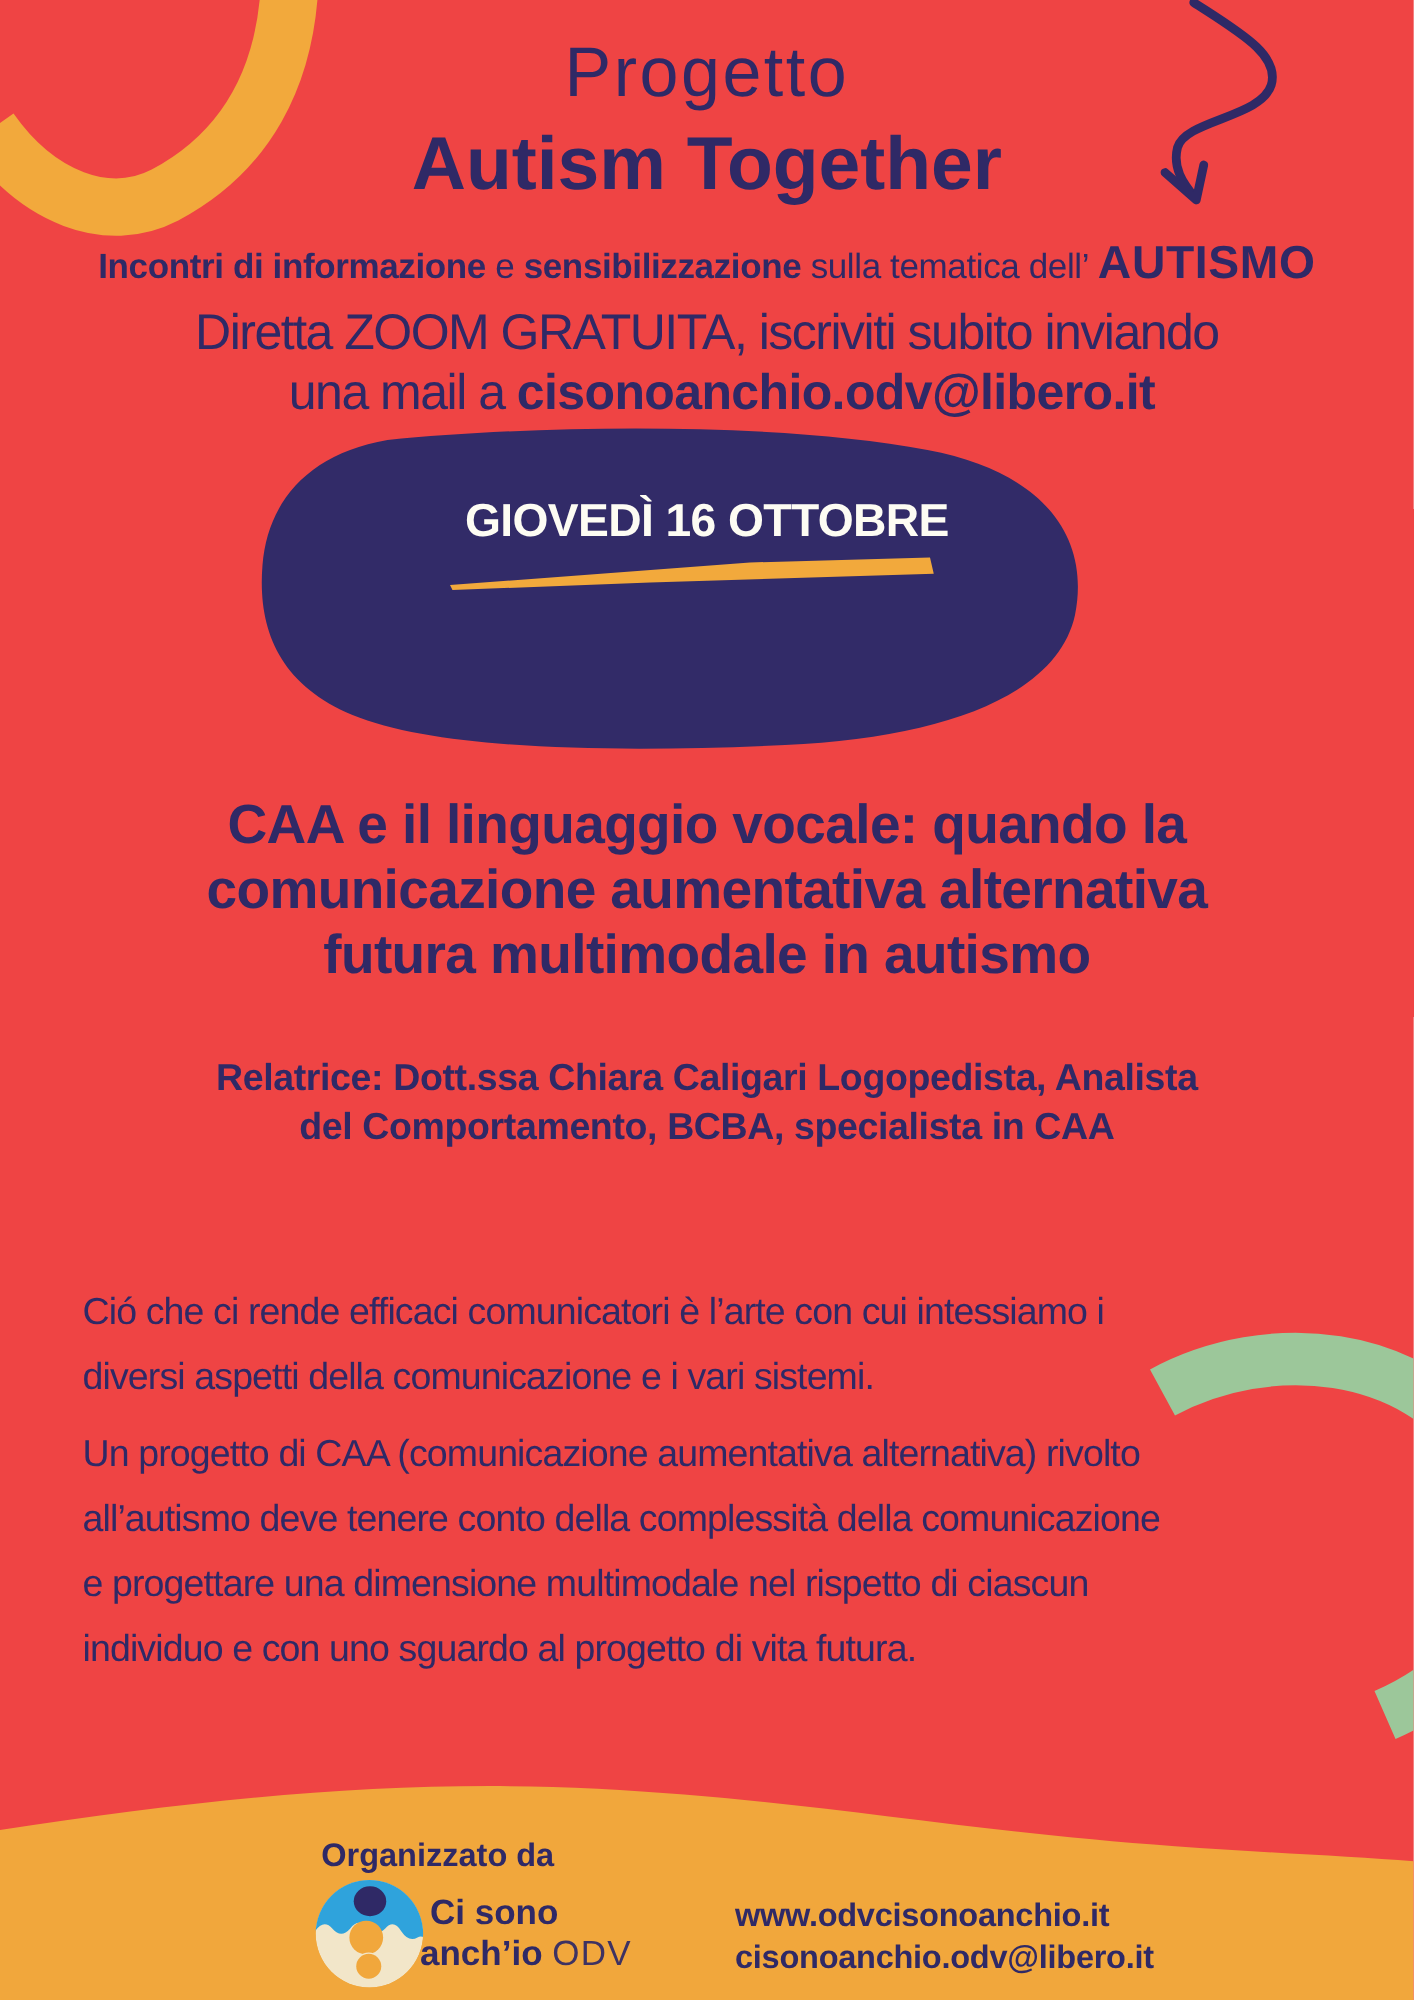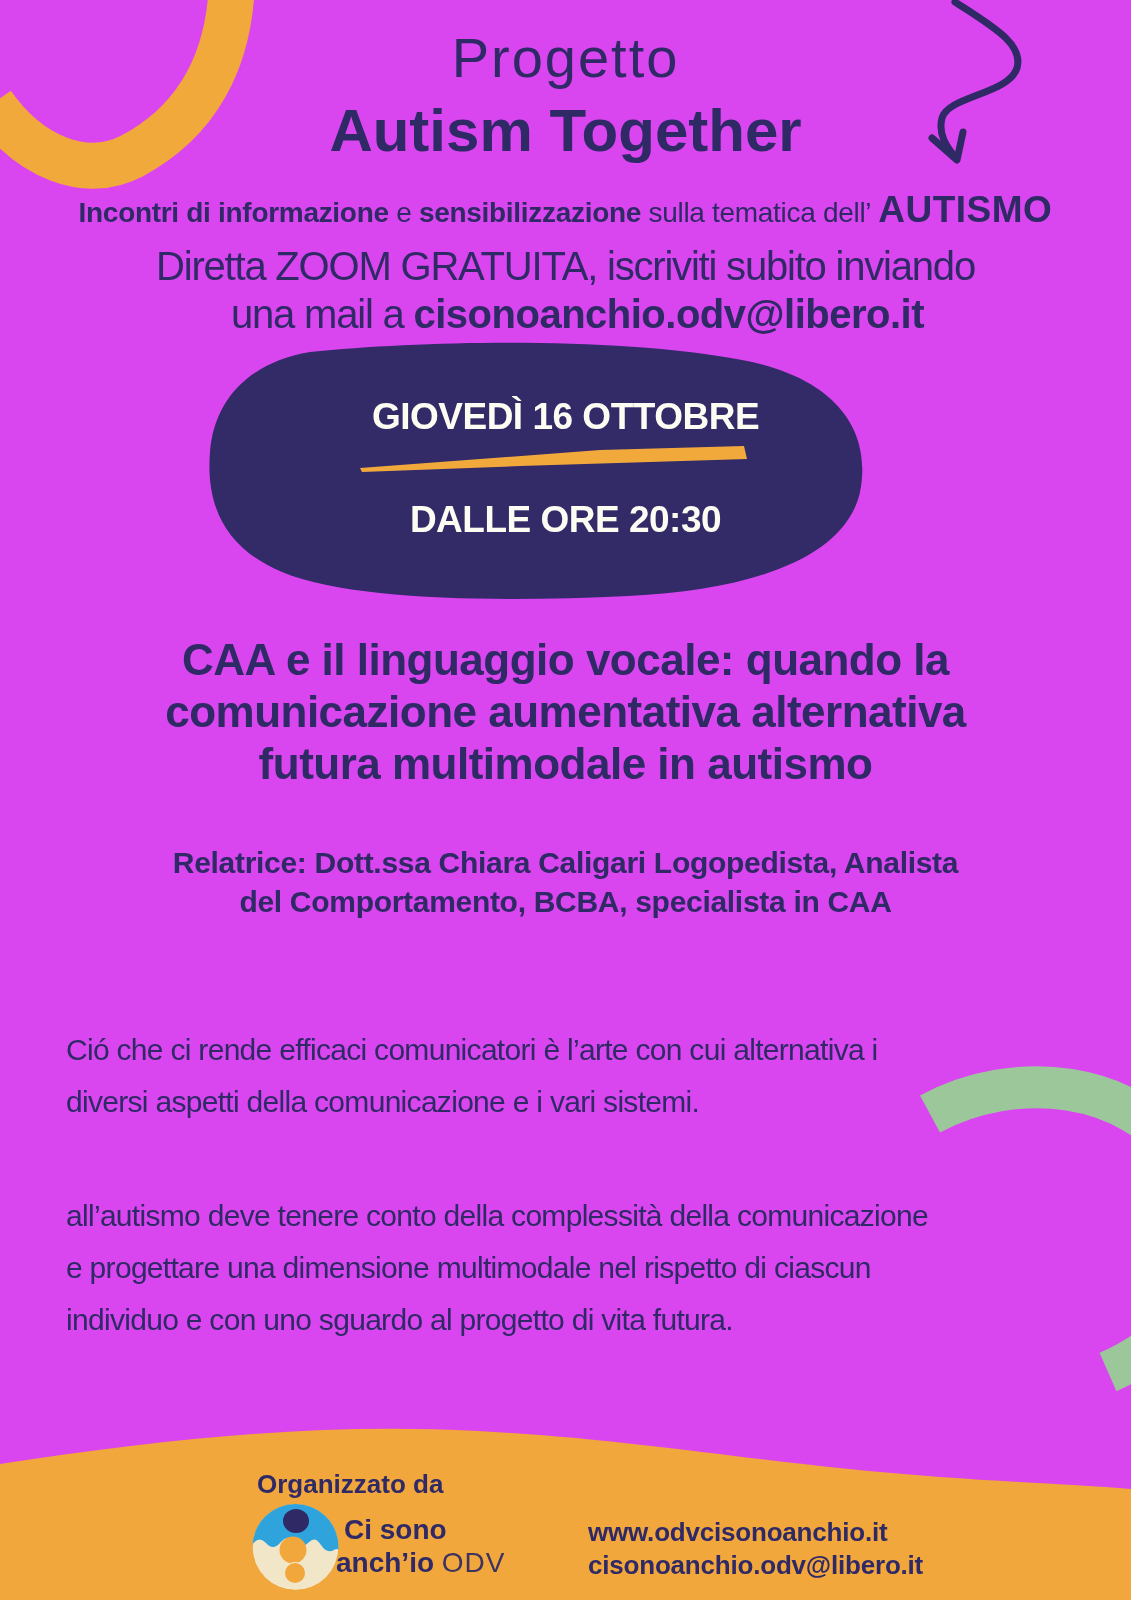--- a/index.html
+++ b/index.html
@@ -1,20 +1,20 @@
 <!DOCTYPE html>
 <html><head>
 <meta charset="utf-8">
 <title>Progetto Autism Together</title>
 <style>
   html,body { margin:0; padding:0; }
   .page {
     position:relative;
     width:1131px; height:1600px;
-    background:#d946ef;
+    background:#ef4444;
     overflow:hidden;
     font-family:"Liberation Sans", sans-serif;
     color:#2F2966;
   }
   .bg {
     position:absolute; left:0; top:0;
     width:1131px; height:1600px;
     pointer-events:none;
   }
   .abs { position:absolute; }
@@ -111,32 +111,32 @@
   <div class="abs center subtitle nowrap">
     <span class="b">Incontri di informazione</span><span> e </span><span class="b">sensibilizzazione</span><span> sulla tematica dell’</span><span class="caps">AUTISMO</span>
   </div>
 
   <div class="abs center zoomline zl1 nowrap">Diretta ZOOM GRATUITA, iscriviti subito inviando</div>
   <div class="abs center zoomline zl2 nowrap">
     <span>una mail a </span><span class="b">cisonoanchio.odv@libero.it</span>
   </div>
 
   <div class="abs center blob-line bl1 nowrap">GIOVEDÌ 16 OTTOBRE</div>
-  <div class="abs center blob-line bl2 nowrap">DALLE ORE 20:30</div>
 
   <div class="abs center headline hl0 nowrap">CAA e il linguaggio vocale: quando la</div>
   <div class="abs center headline hl1 nowrap">comunicazione aumentativa alternativa</div>
   <div class="abs center headline hl2 nowrap">futura multimodale in autismo</div>
 
   <div class="abs center speaker sp0 nowrap">Relatrice: Dott.ssa Chiara Caligari Logopedista, Analista</div>
   <div class="abs center speaker sp1 nowrap">del Comportamento, BCBA, specialista in CAA</div>
 
-  <div class="abs para p1-1 nowrap">Ció che ci rende efficaci comunicatori è l’arte con cui alternativa i</div>
+  <div class="abs para p1-1 nowrap">Ció che ci rende efficaci comunicatori è l’arte con cui intessiamo i</div>
   <div class="abs para p1-2 nowrap">diversi aspetti della comunicazione e i vari sistemi.</div>
 
+  <div class="abs para p2-0 nowrap">Un progetto di CAA (comunicazione aumentativa alternativa) rivolto</div>
   <div class="abs para p2-1 nowrap">all’autismo deve tenere conto della complessità della comunicazione</div>
   <div class="abs para p2-2 nowrap">e progettare una dimensione multimodale nel rispetto di ciascun</div>
   <div class="abs para p2-3 nowrap">individuo e con uno sguardo al progetto di vita futura.</div>
 
   <div class="abs organized nowrap">Organizzato da</div>
   <div class="abs orgname1 nowrap">Ci sono</div>
   <div class="abs orgname2 nowrap">
     <span>anch’io</span>
     <span class="odv">ODV</span>
   </div>

